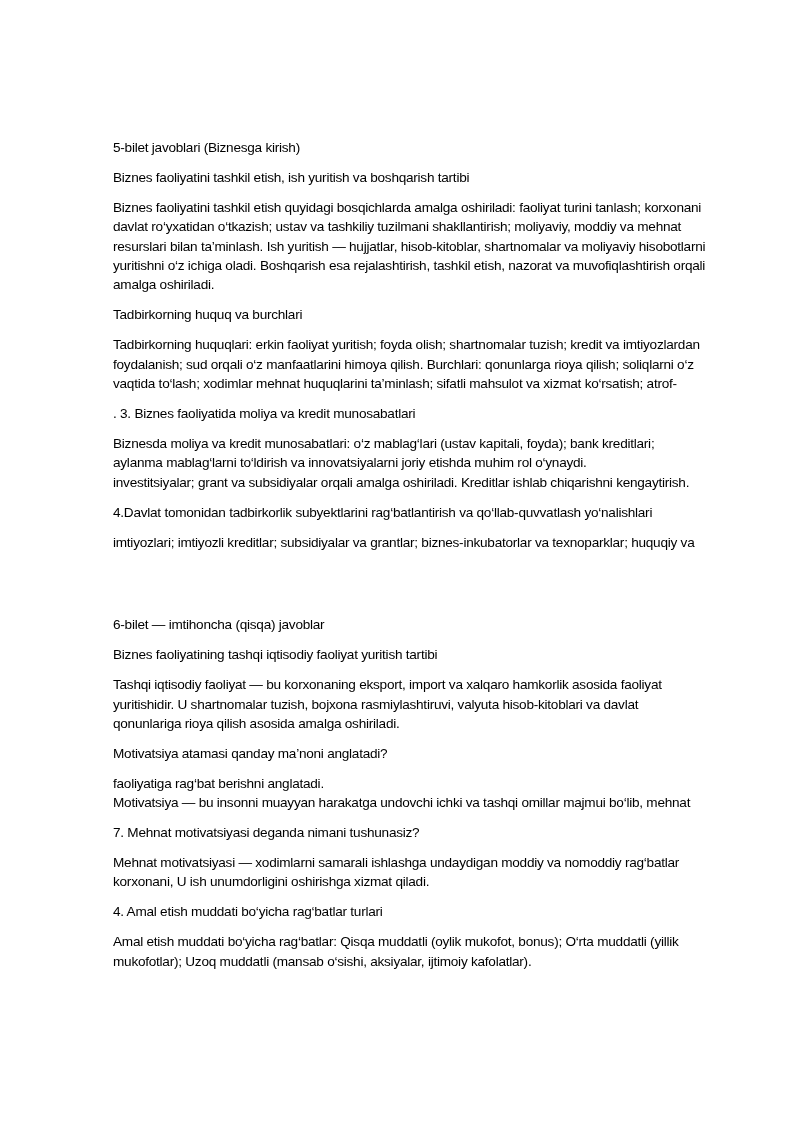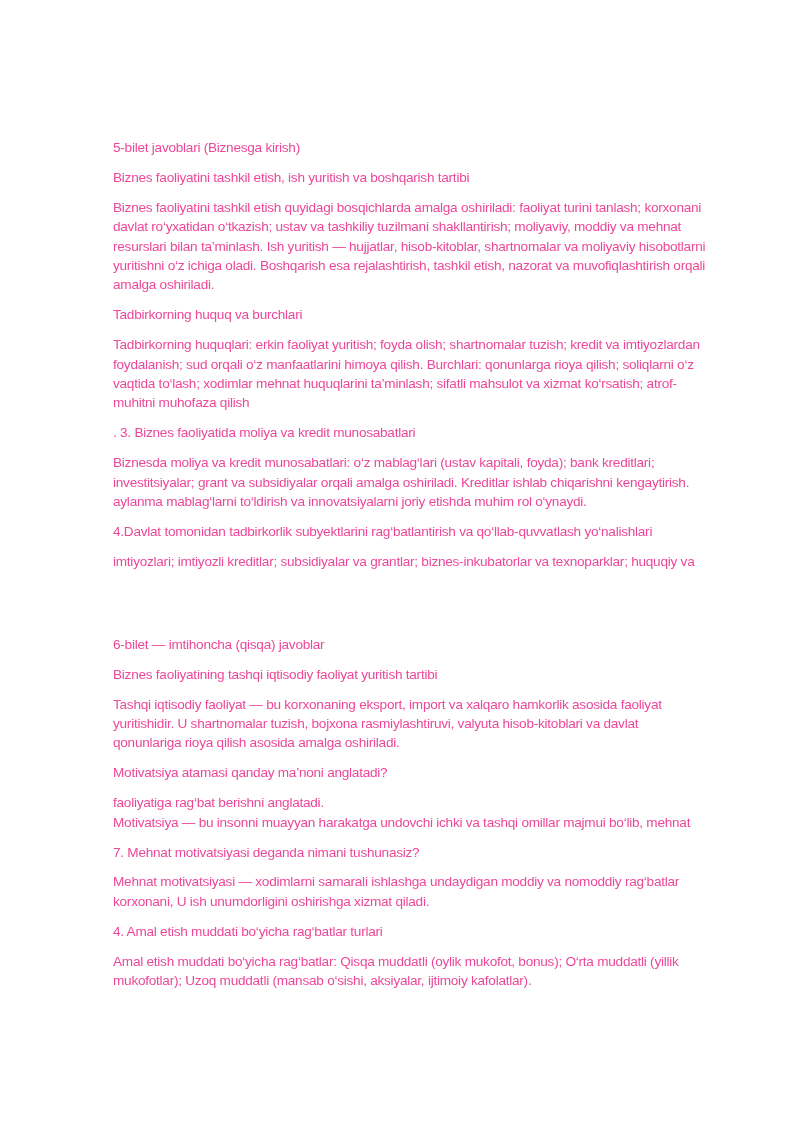--- a/index.html
+++ b/index.html
@@ -16,21 +16,21 @@
   }
   .doc-content {
     position: absolute;
     left: 113px;
     top: 138px;
     width: 660px;
     font-family: "Liberation Sans", sans-serif;
     font-size: 13.6px;
     letter-spacing: -0.25px;
     line-height: 19.4px;
-    color: #ec4899;
+    color: #000000;
     font-weight: 400;
   }
   .block {
     margin: 0 0 10.5px 0;
   }
   .block .line {
     display: block;
     white-space: nowrap;
   }
   .block.spacer {
@@ -56,29 +56,28 @@
         <span class="line">yuritishni o‘z ichiga oladi. Boshqarish esa rejalashtirish, tashkil etish, nazorat va muvofiqlashtirish orqali</span>
         <span class="line">amalga oshiriladi.</span>
       </div>
       <div class="block heading">
         <span class="line">Tadbirkorning huquq va burchlari</span>
       </div>
       <div class="block paragraph">
         <span class="line">Tadbirkorning huquqlari: erkin faoliyat yuritish; foyda olish; shartnomalar tuzish; kredit va imtiyozlardan</span>
         <span class="line">foydalanish; sud orqali o‘z manfaatlarini himoya qilish. Burchlari: qonunlarga rioya qilish; soliqlarni o‘z</span>
         <span class="line">vaqtida to‘lash; xodimlar mehnat huquqlarini ta’minlash; sifatli mahsulot va xizmat ko‘rsatish; atrof-</span>
-        <span class="line">muhitni muhofaza qilish</span>
       </div>
       <div class="block heading">
         <span class="line">. 3. Biznes faoliyatida moliya va kredit munosabatlari</span>
       </div>
       <div class="block paragraph">
         <span class="line">Biznesda moliya va kredit munosabatlari: o‘z mablag‘lari (ustav kapitali, foyda); bank kreditlari;</span>
+        <span class="line">aylanma mablag‘larni to‘ldirish va innovatsiyalarni joriy etishda muhim rol o‘ynaydi.</span>
         <span class="line">investitsiyalar; grant va subsidiyalar orqali amalga oshiriladi. Kreditlar ishlab chiqarishni kengaytirish.</span>
-        <span class="line">aylanma mablag‘larni to‘ldirish va innovatsiyalarni joriy etishda muhim rol o‘ynaydi.</span>
       </div>
       <div class="block heading">
         <span class="line">4.Davlat tomonidan tadbirkorlik subyektlarini rag‘batlantirish va qo‘llab-quvvatlash yo‘nalishlari</span>
       </div>
       <div class="block paragraph">
         <span class="line">imtiyozlari; imtiyozli kreditlar; subsidiyalar va grantlar; biznes-inkubatorlar va texnoparklar; huquqiy va</span>
       </div>
       <div class="block spacer"></div>
       <div class="block heading">
         <span class="line">6-bilet — imtihoncha (qisqa) javoblar</span>

